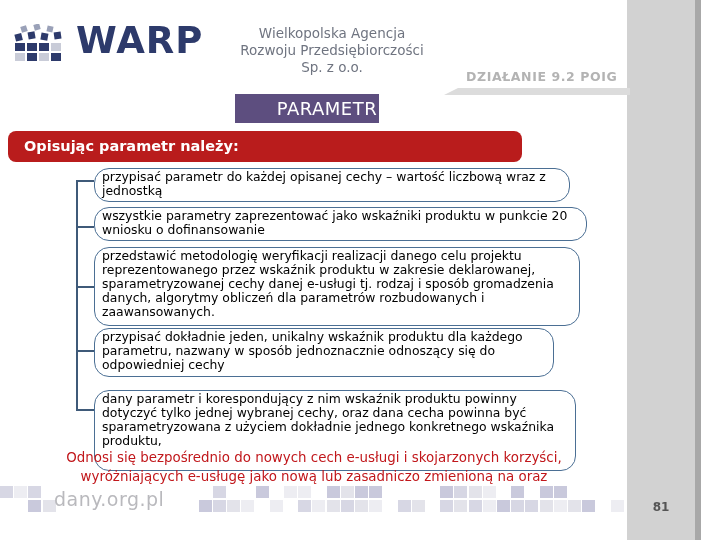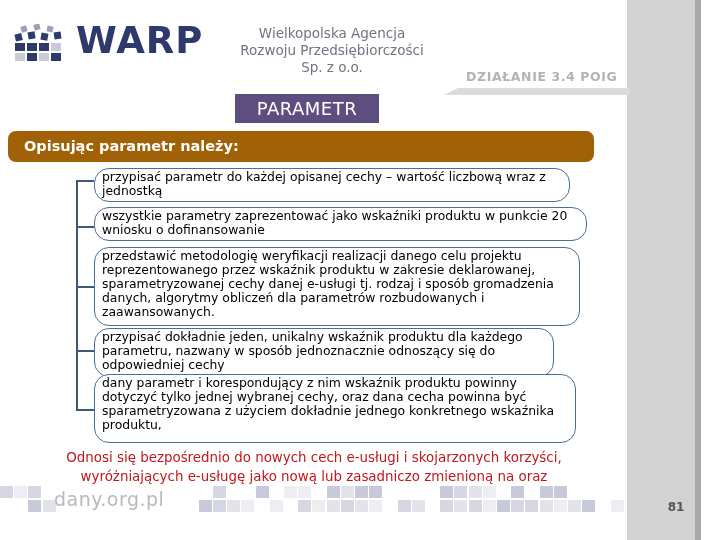--- a/index.html
+++ b/index.html
@@ -38,21 +38,20 @@
   }
   .page-number {
     position: absolute;
     left: 627px; top: 500px;
     width: 68px;
     text-align: center;
     font-size: 12px;
     font-weight: bold;
     color: #555555;
     letter-spacing: 0px;
-    padding-left: 15px;
   }
 
   
   .logo {
     position: absolute;
     left: 14px; top: 22px;
     width: 420px; height: 46px; text-align: center;
   }
   .logo-mark {
     position: absolute;
@@ -112,28 +111,29 @@
   }
   .title-plate-text {
     position: absolute;
     left: 0; top: 0;
     width: 144px; height: 29px;
     line-height: 29px;
     text-align: center;
     color: #ffffff;
     font-size: 18px;
     letter-spacing: 0.5px;
+    padding-left: 20px;
   }
 
   
   .subtitle-bar {
     position: absolute;
     left: 8px; top: 131px;
-    width: 586px; height: 31px;
-    background: #a16207;
+    width: 514px; height: 31px;
+    background: #b91c1c;
     border-radius: 8px;
   }
   .subtitle-bar-text {
     position: absolute;
     left: 16px; top: 0;
     height: 31px;
     line-height: 31px;
     color: #ffffff;
     font-size: 14.5px;
     font-weight: bold;
@@ -240,21 +240,21 @@
         <rect x="37" y="29" width="10" height="8" fill="#2d3a6b"></rect>
       </g>
     </svg>
     <div class="logo-word">WARP</div>
     <div class="logo-sub">Wielkopolska Agencja
 Rozwoju Przedsiębiorczości Sp. z o.o.</div>
   </div>
 
   <div class="ribbon-shadow"></div>
   <div class="ribbon-shadow-tip"></div>
-  <div class="header-label">DZIAŁANIE 3.4 POIG</div>
+  <div class="header-label">DZIAŁANIE 9.2 POIG</div>
 
   <div class="title-plate">
     <div class="title-plate-text">PARAMETR</div>
   </div>
 
   <div class="subtitle-bar">
     <div class="subtitle-bar-text">Opisując parametr należy:</div>
   </div>
 
   <div class="tree-trunk"></div>
@@ -273,21 +273,21 @@
   </div>
 
   <div class="box" style="left:94px; top:328px; width:460px; height:49px;">
     <p>przypisać dokładnie jeden, unikalny wskaźnik produktu dla każdego parametru, nazwany w sposób jednoznacznie odnoszący się do odpowiedniej cechy</p>
   </div>
 
   <div class="box" style="left:94px; top:247px; width:486px; height:79px;">
     <p>przedstawić metodologię weryfikacji  realizacji danego celu projektu reprezentowanego przez  wskaźnik  produktu  w  zakresie deklarowanej,  sparametryzowanej cechy danej e-usługi tj. rodzaj i sposób gromadzenia  danych, algorytmy obliczeń dla parametrów rozbudowanych i zaawansowanych.</p>
   </div>
 
-  <div class="box" style="left:94px; top:374px; width:482px; height:69px;">
+  <div class="box" style="left:94px; top:390px; width:482px; height:81px;">
     <p>dany parametr i korespondujący z nim wskaźnik produktu powinny dotyczyć  tylko jednej wybranej cechy, oraz dana cecha powinna być sparametryzowana z użyciem dokładnie jednego konkretnego wskaźnika produktu,</p>
   </div>
 
   <div class="red-note">
     <div>Odnosi się bezpośrednio do nowych cech e-usługi i skojarzonych korzyści,</div>
     <div>wyróżniających e-usługę jako nową lub zasadniczo zmienioną na oraz</div>
   </div>
 
   <div class="footer-tiles">
       <div class="tile" style="left: 0px; top: 0px; background: rgb(215, 215, 228);"></div>

